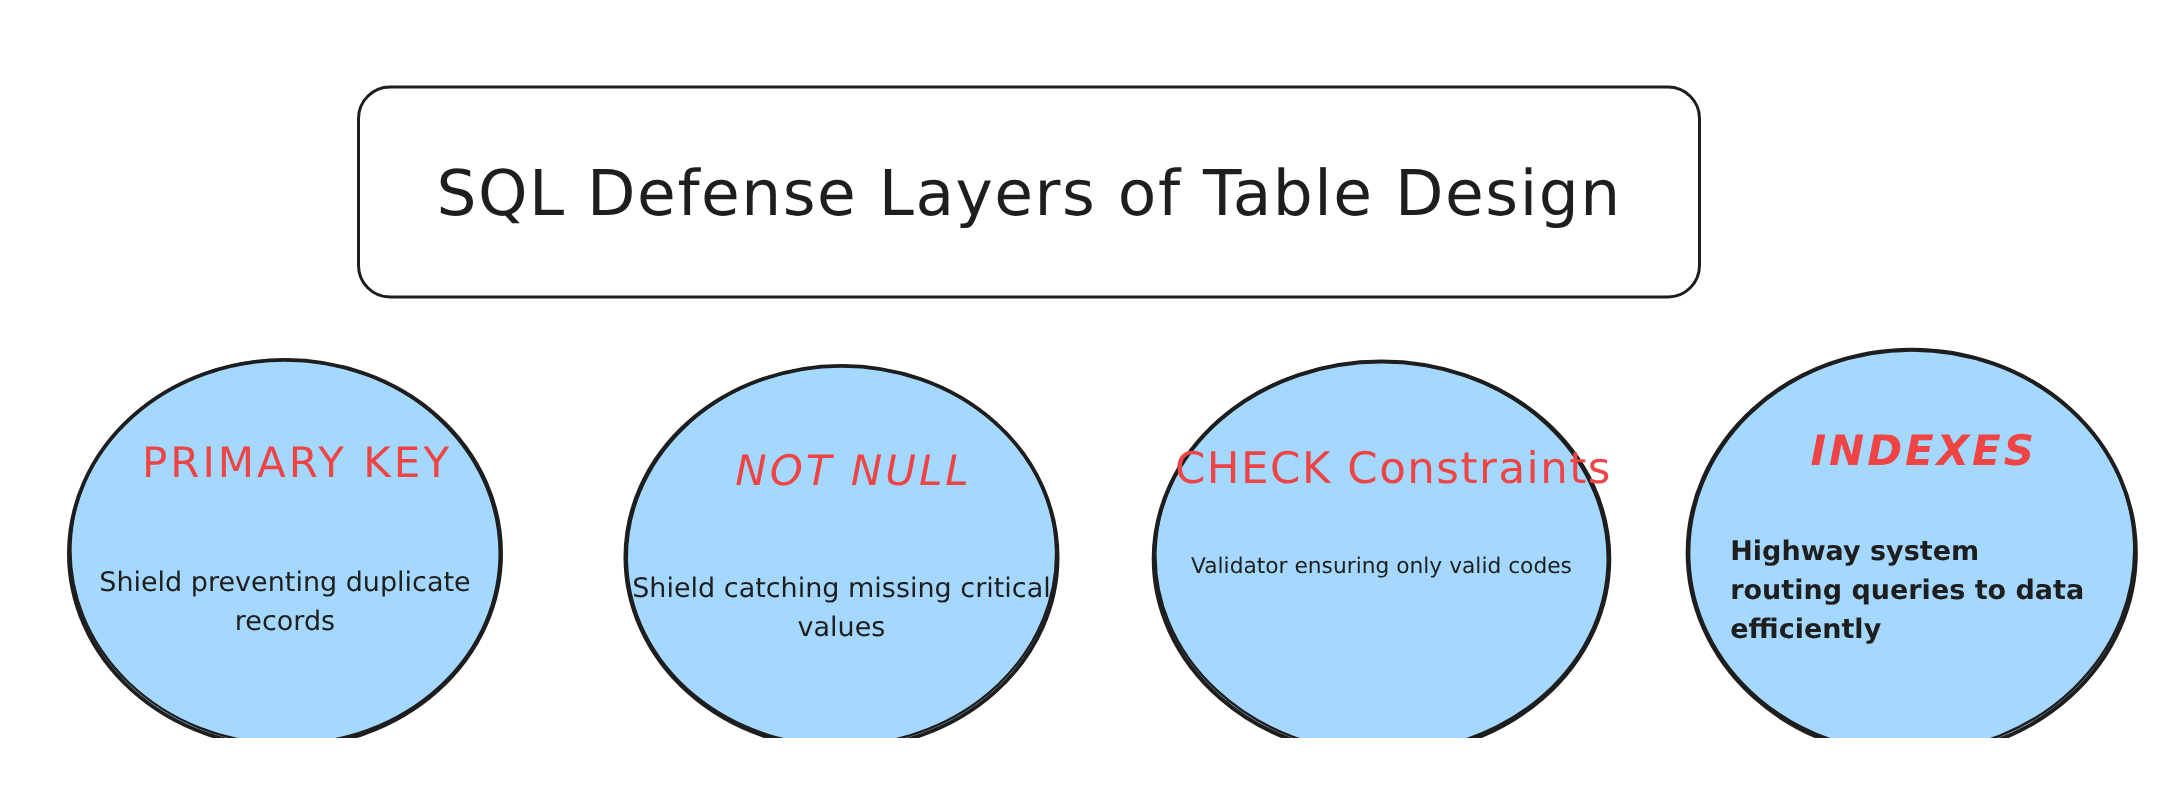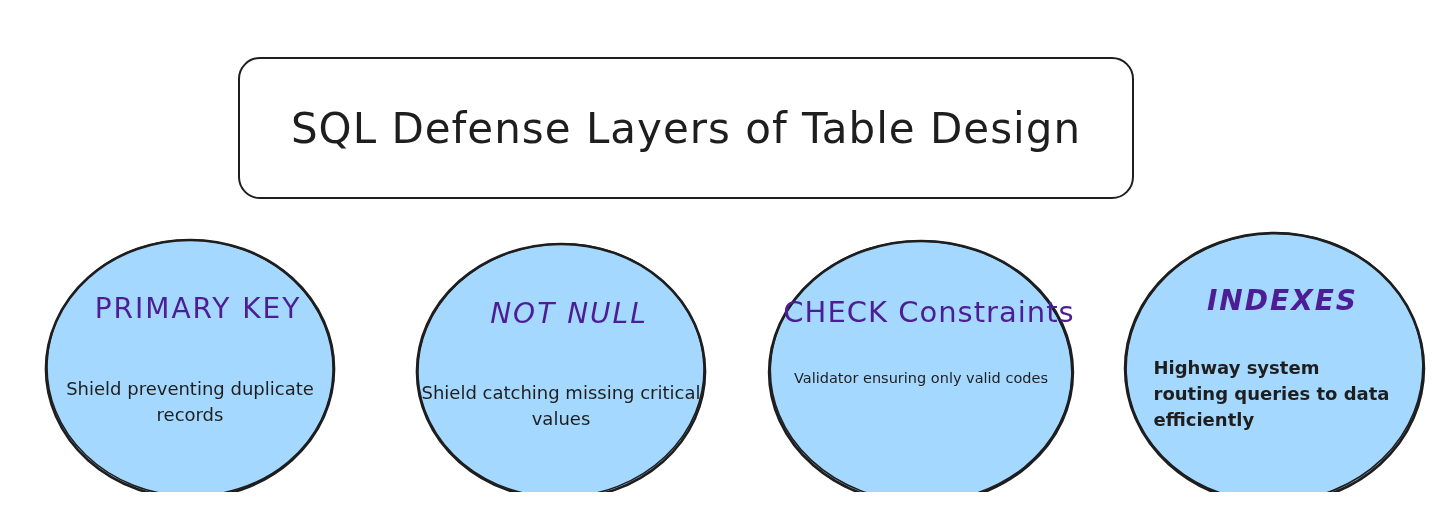--- a/index.html
+++ b/index.html
@@ -50,21 +50,21 @@
     stroke: #1e1e1e;
   }
   .node-name {
     position: absolute;
     left: 16px;
     right: 0;
     text-align: center;
     font-size: 28px;
     letter-spacing: 2px;
     white-space: nowrap;
-    color: #4c1d95;
+    color: #ef4444;
   }
   .node-desc {
     position: absolute;
     left: 0;
     right: 0;
     text-align: center;
     font-size: 18px;
     line-height: 1.45;
     color: #1e1e1e;
   }

